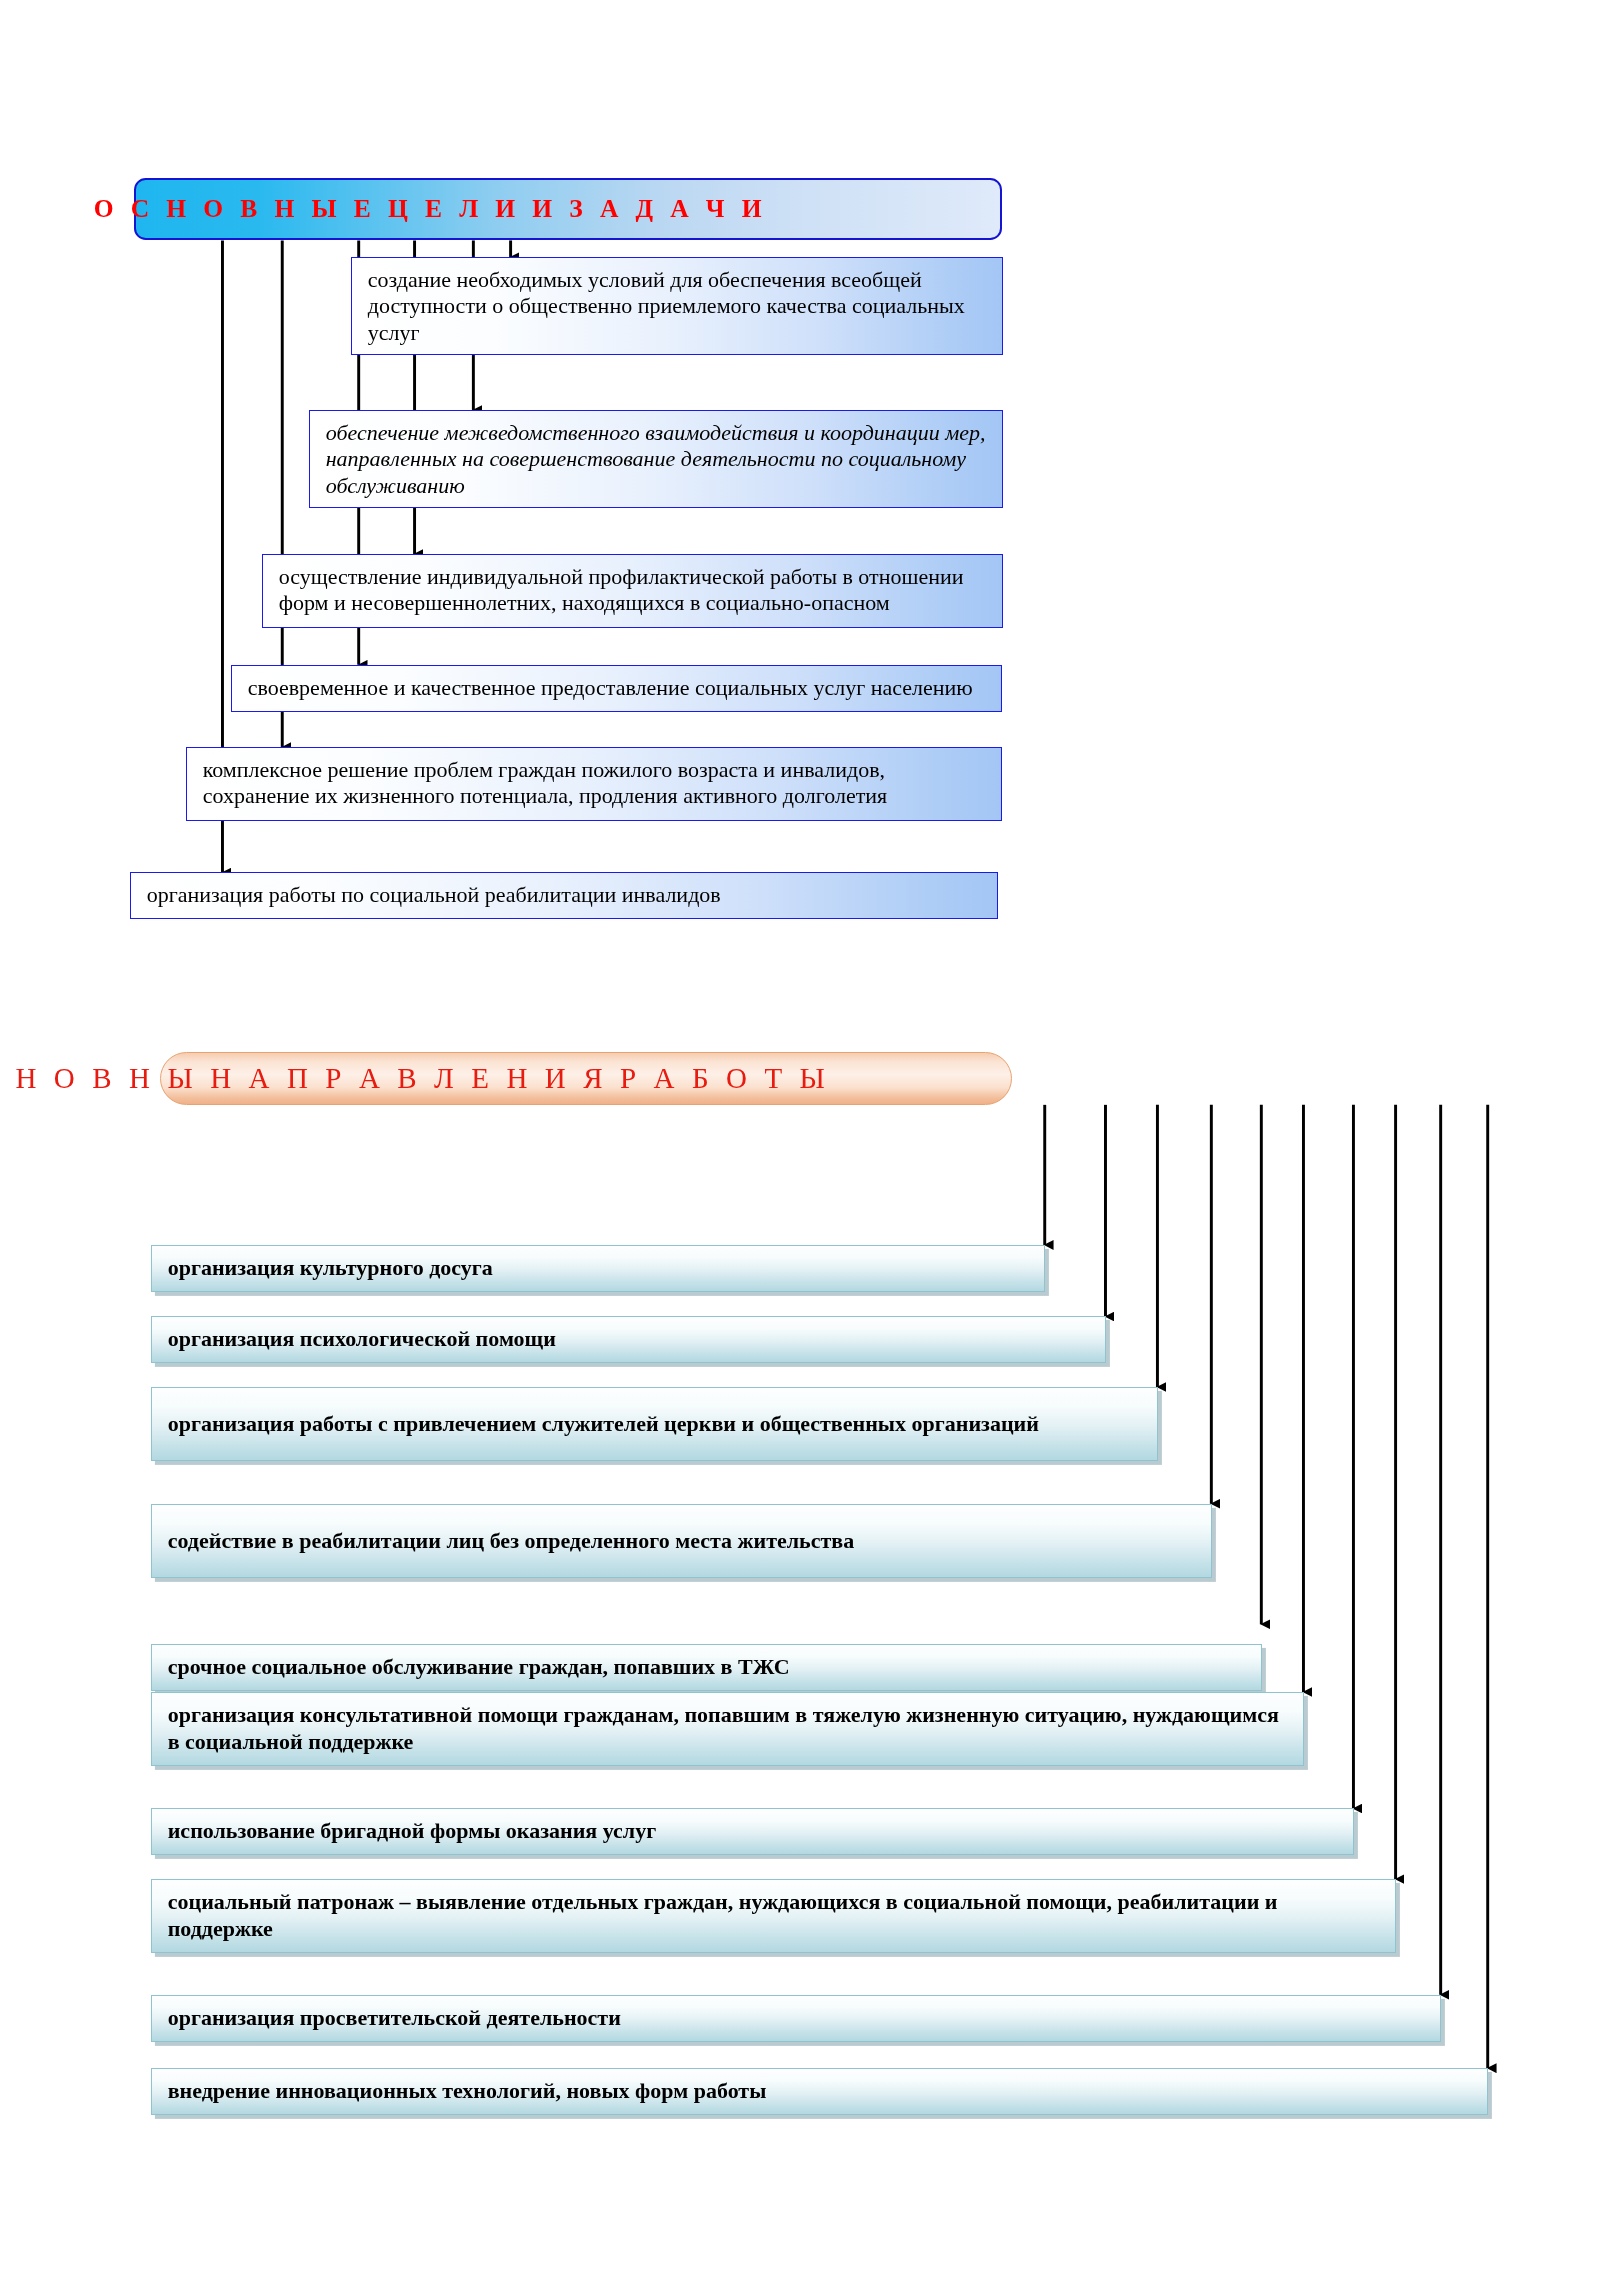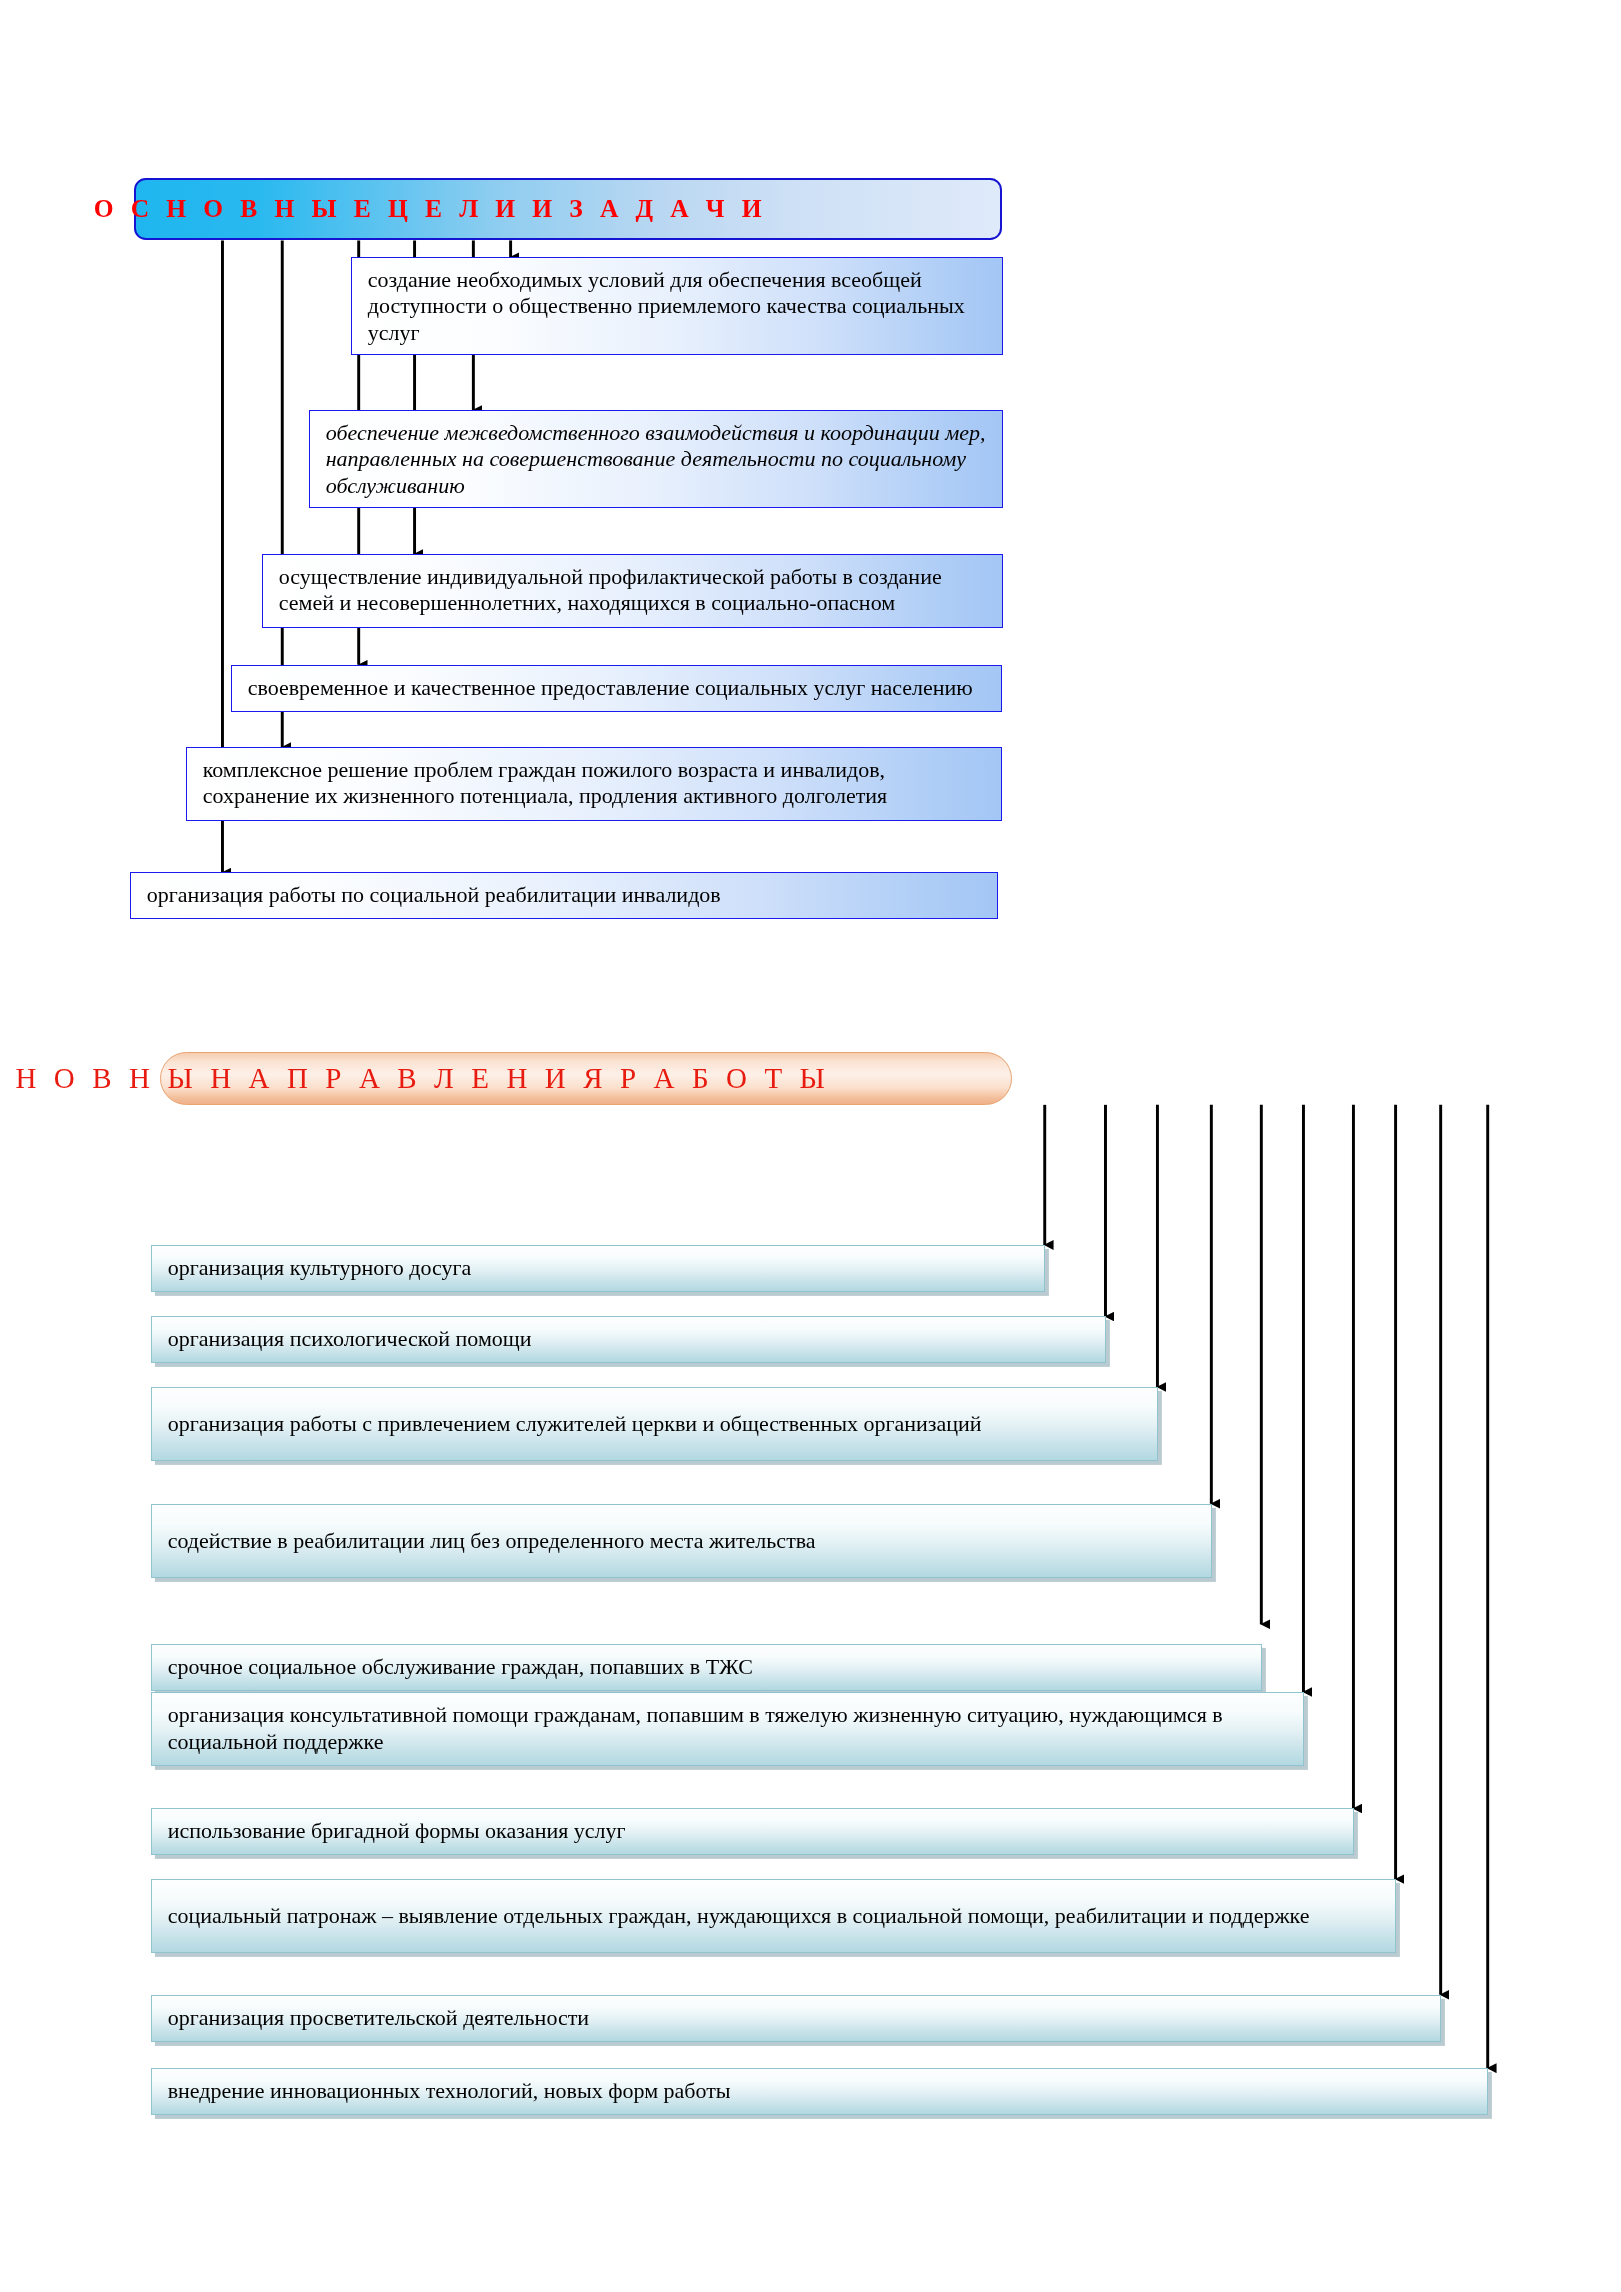--- a/index.html
+++ b/index.html
@@ -93,21 +93,21 @@
         #e2f0f4 54%, #c6e2e9 80%,
         #b3d8e1 100%);
     box-shadow: 3.9px 3.9px 0 0 rgba(128,160,170,0.55);
     padding: 7.8px 11.8px 7.8px 15.7px;
     font-size: 22px;
     line-height: 1.22;
     color: #000000;
     display: flex;
     align-items: center;
   }
-  .box-teal .inner { width: 100%; }
+  .box-teal .inner { width: 100%; font-weight: bold; }
 </style>
 </head>
 <body>
 
 <div id="page">
 
   <svg id="wires" viewBox="0 0 1654 2339" xmlns="http://www.w3.org/2000/svg">
     <defs>
       <marker id="arrowDown" markerWidth="10" markerHeight="10" refX="5" refY="9" orient="auto" markerUnits="userSpaceOnUse">
         <path d="M0,0 L10,0 L5,10 z" fill="#000000"></path>
@@ -176,21 +176,21 @@
 
   <div class="abs box-blue" style="left:351px; top:257px; width:652px; height:98px;">
     <span>создание необходимых условий для обеспечения всеобщей доступности о общественно приемлемого качества социальных услуг</span>
   </div>
 
   <div class="abs box-blue" style="left:309px; top:410px; width:694px; height:98px;font-style:italic;">
     <span>обеспечение межведомственного взаимодействия и координации мер, направленных на совершенствование деятельности по социальному обслуживанию</span>
   </div>
 
   <div class="abs box-blue" style="left:262px; top:554px; width:741px; height:74px;">
-    <span>осуществление индивидуальной профилактической работы в создание семей и несовершеннолетних, находящихся в социально-опасном</span>
+    <span>осуществление индивидуальной профилактической работы в отношении форм и несовершеннолетних, находящихся в социально-опасном</span>
   </div>
 
   <div class="abs box-blue" style="left:231px; top:665px; width:771px; height:47px;">
     <span>своевременное и качественное предоставление социальных  услуг населению</span>
   </div>
 
   <div class="abs box-blue" style="left:186px; top:747px; width:816px; height:74px;">
     <span>комплексное решение проблем граждан пожилого возраста и инвалидов, сохранение их жизненного потенциала, продления активного долголетия</span>
   </div>
 

